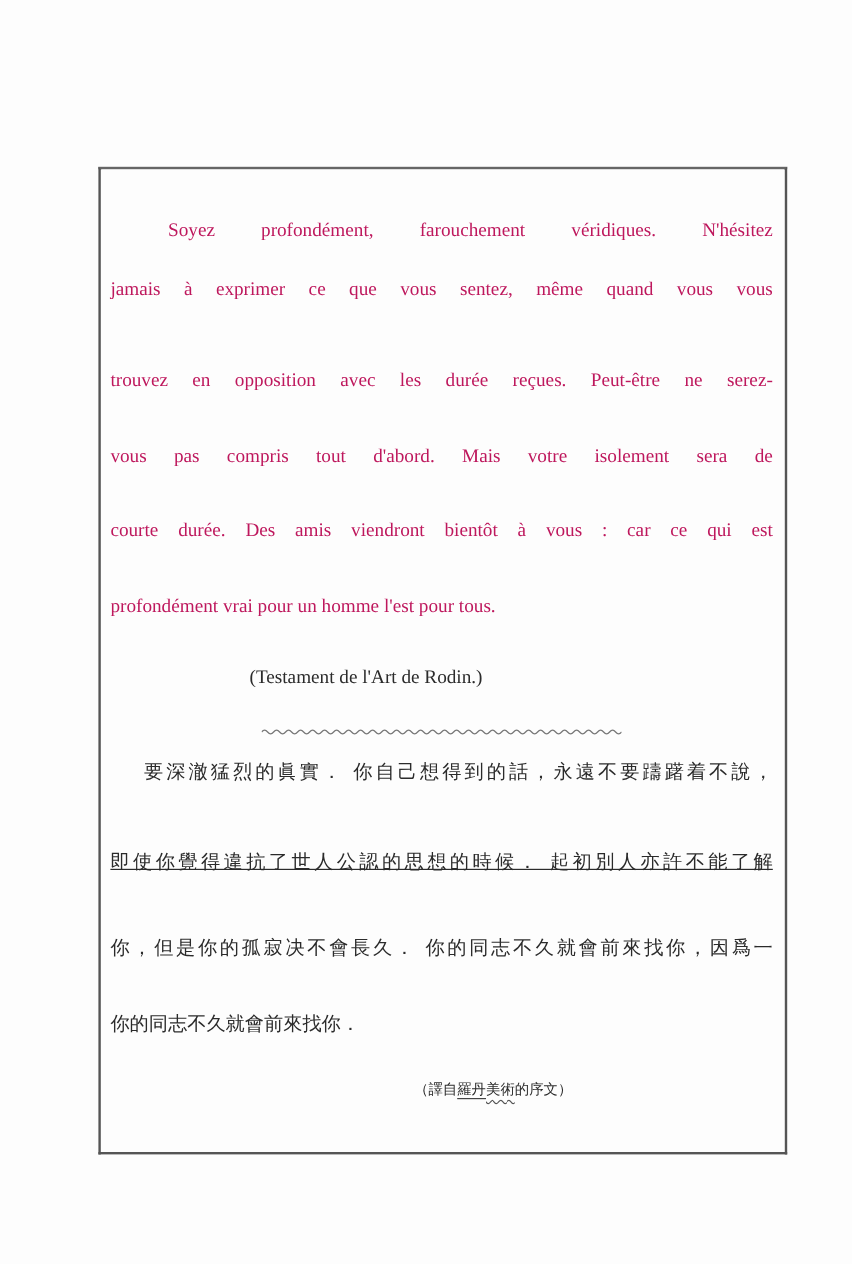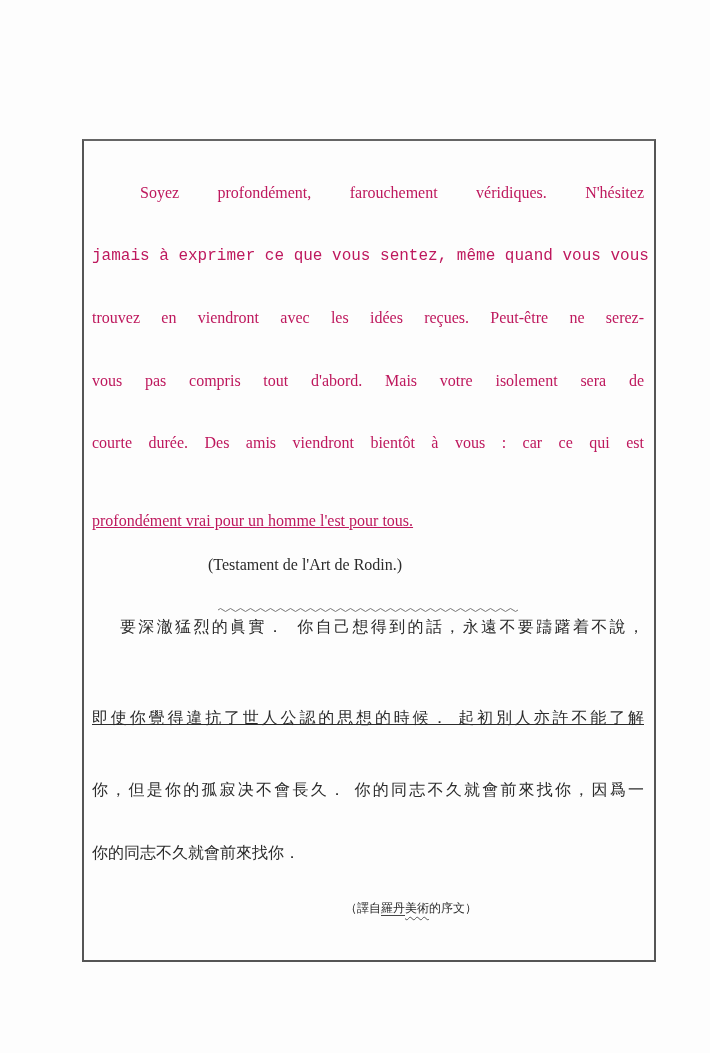--- a/index.html
+++ b/index.html
@@ -65,32 +65,32 @@
     }
     .cite-zh .ul1 { border-bottom: 1.5px solid #444; }
     .cite-zh .ul2 { text-decoration: underline wavy #555; text-decoration-thickness: 1px; text-underline-offset: 4px; }
   </style>
 </head>
 <body>
 
 <div class="frame"></div>
 
 <div class="line indent" style="top:183px;">Soyez profondément, farouchement véridiques.  N'hésitez</div>
-<div class="line" style="top:246px;font-family:Liberation Mono, monospace;">jamais à exprimer ce que vous sentez, même quand vous vous</div>
-<div class="line" style="top:308px;">trouvez en viendront avec les idées reçues.  Peut-être ne serez-</div>
+<div class="line" style="top:232px;">jamais à exprimer ce que vous sentez, même quand vous vous</div>
+<div class="line" style="top:308px;">trouvez en opposition avec les durée reçues.  Peut-être ne serez-</div>
 <div class="line" style="top:371px;">vous pas compris tout d'abord.  Mais votre isolement sera de</div>
 <div class="line" style="top:433px;">courte durée.  Des amis viendront bientôt à vous : car ce qui est</div>
-<div class="line last" style="top:511px;text-decoration:underline;">profondément vrai pour un homme l'est pour tous.</div>
+<div class="line last" style="top:496px;">profondément vrai pour un homme l'est pour tous.</div>
 
 <div class="cite-fr">(Testament de l'Art de Rodin.)</div>
 
 <svg class="divider" viewBox="0 0 300 8" preserveAspectRatio="none">
   <path d="M0 4 Q2.5 1 5 4 T10 4 T15 4 T20 4 T25 4 T30 4 T35 4 T40 4 T45 4 T50 4 T55 4 T60 4 T65 4 T70 4 T75 4 T80 4 T85 4 T90 4 T95 4 T100 4 T105 4 T110 4 T115 4 T120 4 T125 4 T130 4 T135 4 T140 4 T145 4 T150 4 T155 4 T160 4 T165 4 T170 4 T175 4 T180 4 T185 4 T190 4 T195 4 T200 4 T205 4 T210 4 T215 4 T220 4 T225 4 T230 4 T235 4 T240 4 T245 4 T250 4 T255 4 T260 4 T265 4 T270 4 T275 4 T280 4 T285 4 T290 4 T295 4 T300 4" fill="none" stroke="#777" stroke-width="1"></path>
 </svg>
 
-<div class="zh indent" style="top:618px;font-family:Liberation Mono, monospace;">要深澈猛烈的眞實．  你自己想得到的話，永遠不要躊躇着不說，</div>
+<div class="zh indent" style="top:633px;">要深澈猛烈的眞實．  你自己想得到的話，永遠不要躊躇着不說，</div>
 <div class="zh" style="top:708px;text-decoration:underline;">即使你覺得違抗了世人公認的思想的時候．  起初別人亦許不能了解</div>
 <div class="zh" style="top:780px;">你，但是你的孤寂决不會長久．  你的同志不久就會前來找你，因爲一</div>
 <div class="zh last" style="top:843px;">你的同志不久就會前來找你．</div>
 
 <div class="cite-zh">
   <span>（譯自</span><span class="ul1">羅丹</span><span class="ul2">美術</span><span>的序文）</span>
 </div>
 
 </body></html>

